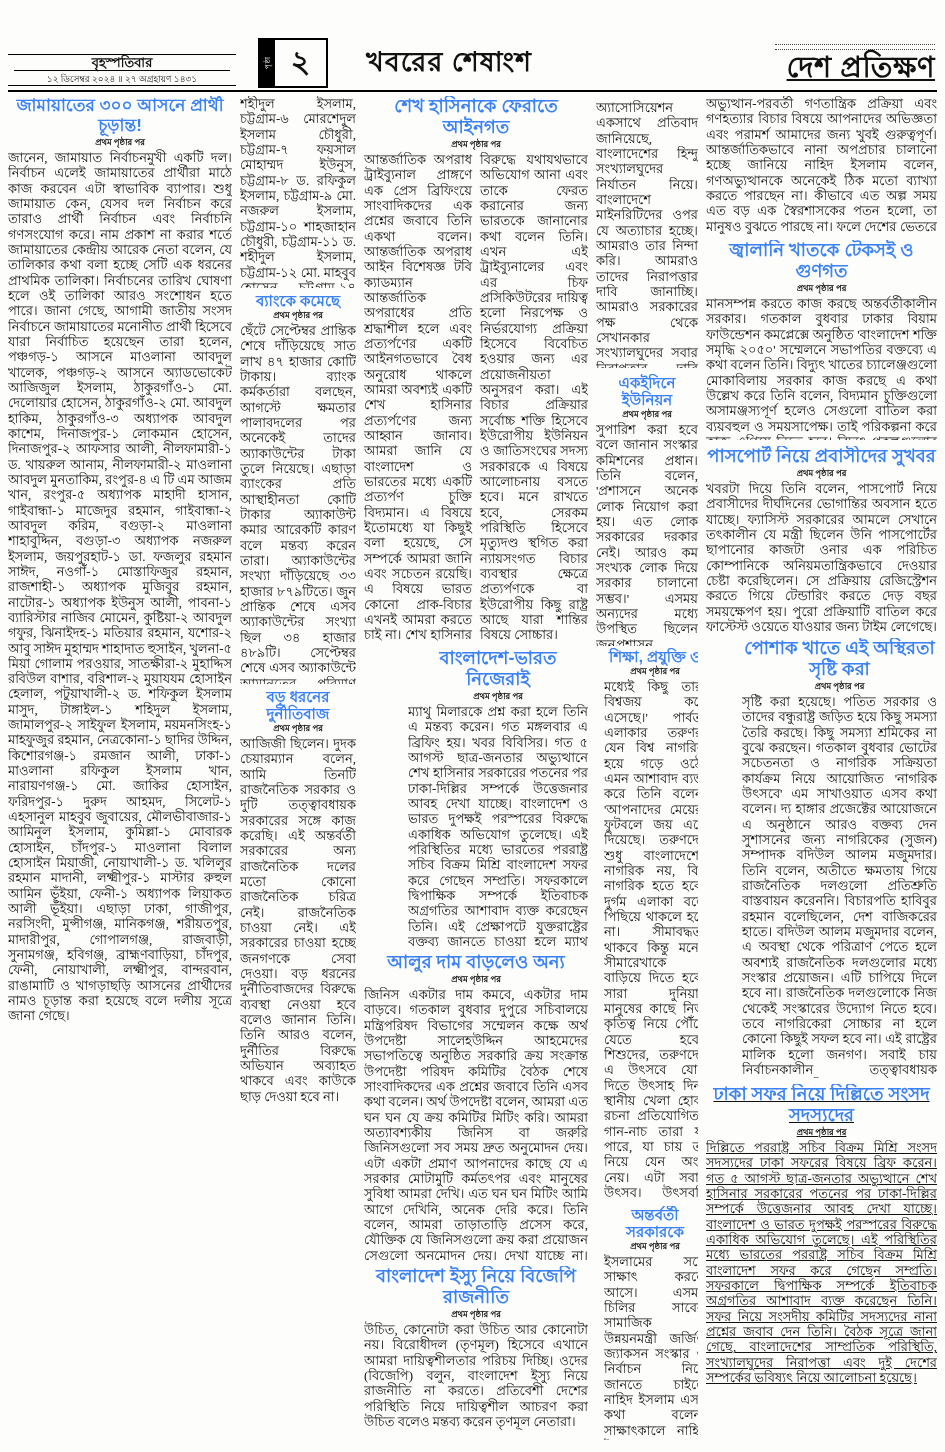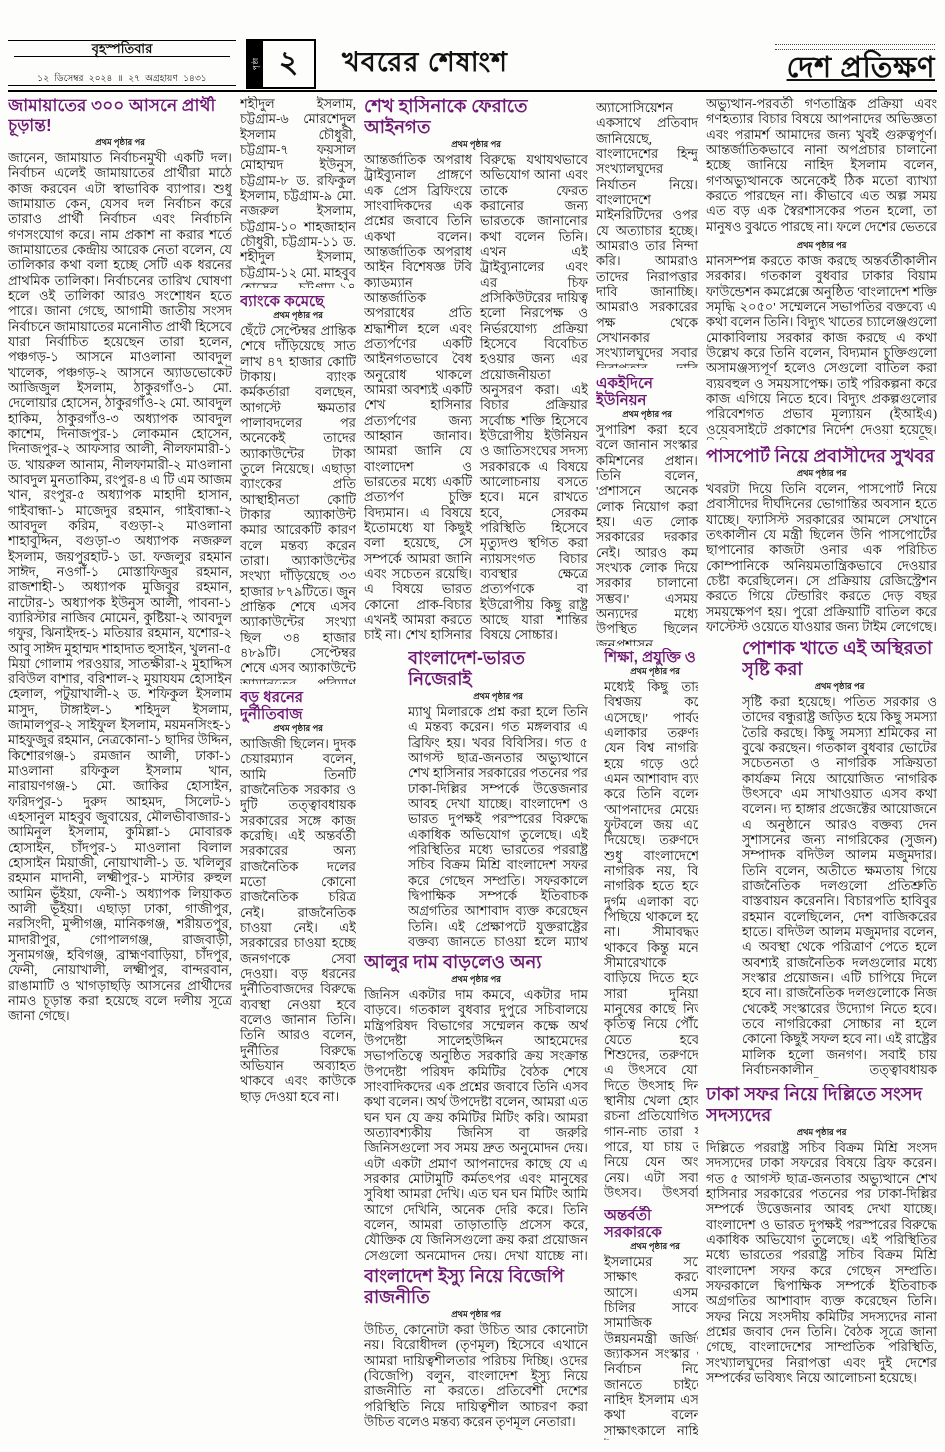--- a/index.html
+++ b/index.html
@@ -1,24 +1,24 @@
 <!DOCTYPE html>
 <html><head>
 <meta charset="utf-8">
 <style>
   html,body{margin:0;padding:0;background:#888;}
   #page{position:relative;width:945px;height:1452px;background:#fdfdfb;margin:0 auto;
         overflow:hidden;color:#111;font-family:"Liberation Serif","DejaVu Serif",serif;}
   
-  #header{position:absolute;left:8px;right:8px;top:38px;height:50px;display:flex;align-items:center;}
+  #header{position:absolute;left:8px;right:8px;top:38px;height:50px;display:flex;align-items:flex-end;gap:12px;}
   #header:after{content:"";position:absolute;left:0;right:0;bottom:-4px;border-bottom:2.5px solid #000;}
   .datebox{width:228px;border-top:1px solid #000;border-bottom:1px solid #000;margin:2px 0;
            display:flex;flex-direction:column;justify-content:center;text-align:center;}
   .weekday{font-weight:bold;font-size:13px;line-height:15px;font-family:"Liberation Sans","DejaVu Sans",sans-serif;}
-  .dateline{font-size:9px;line-height:12px;border-top:1px solid #000;margin:0 6px;padding-top:16px;font-family:Liberation Mono, monospace;}
+  .dateline{font-size:9px;line-height:12px;border-top:1px solid #000;margin:0 6px;padding-top:2px;}
   .pagebox{width:66px;height:46px;margin:1px 0 0 10px;border:2px solid #000;display:flex;}
   .pagestrip{width:15px;background:#000;color:#fff;display:flex;align-items:center;justify-content:center;}
   .pagestrip span{writing-mode:vertical-rl;transform:rotate(180deg);font-size:7px;letter-spacing:1px;
                   font-family:"Liberation Sans","DejaVu Sans",sans-serif;}
   .pagenum{flex:1;display:flex;align-items:center;justify-content:center;font-size:30px;font-weight:800;
            font-family:"Liberation Sans","DejaVu Sans",sans-serif;}
   .sectiontitle{font-size:27px;font-weight:800;letter-spacing:1px;align-self:center;margin-left:26px;
                 font-family:"Liberation Sans","DejaVu Sans",sans-serif;}
   .spacer{flex:1;}
   .logoblock{align-self:center;text-align:right;padding-right:2px;}
@@ -28,22 +28,22 @@
   
   .col{position:absolute;top:96px;height:1350px;overflow:hidden;}
   #col1{left:8px;width:224px;}
   #col2{left:240px;width:116px;}
   #mid{left:364px;width:334px;}
   #right{left:706px;width:231px;}
   .abs{position:absolute;overflow:hidden;}
   
   .art{overflow:hidden;}
   .body{font-size:13px;line-height:1.18;text-align:justify;word-break:break-word;}
-  h2{margin:0 0 1px 0;text-align:left;font-family:"Liberation Sans","DejaVu Sans",sans-serif;
-     font-weight:800;color:#701a75;}
+  h2{margin:0 0 1px 0;text-align:center;font-family:"Liberation Sans","DejaVu Sans",sans-serif;
+     font-weight:800;color:#3b82f6;}
   .h-xl{font-size:18px;line-height:21px;}
   .h-lg{font-size:17px;line-height:20px;}
   .h-col{font-size:15px;line-height:17px;}
   .contd{display:block;text-align:center;font-size:8.5px;line-height:11px;font-weight:bold;margin-bottom:2px;}
   .gap-top{margin-top:6px;}
 </style>
 </head>
 <body>
 
 <div id="page">
@@ -140,33 +140,34 @@
         <div class="body">ইসলামের সঙ্গে সাক্ষাৎ করতে আসে। এসময় চিলির সাবেক সামাজিক উন্নয়নমন্ত্রী জর্জিও জ্যাকসন সংস্কার ও নির্বাচন নিয়ে জানতে চাইলে নাহিদ ইসলাম এসব কথা বলেন। সাক্ষাৎকালে নাহিদ ইসলাম বলেন, একটি অভ্যুত্থানের মধ্য দিয়ে অন্তর্বর্তী সরকার বাংলাদেশে দায়িত্ব নিয়েছে। এটি একটি অভিনব ঘটনা, যা এর আগে কখনো ঘটেনি। পৃথিবীর অন্য কোনো দেশে এমন হয়েছে কি না, আমার জানা নেই। আমরা এরকম পরিস্থিতিতে কাজ করার চেষ্টা করছি। ব্রিটিশ পার্লামেন্টের সাবেক সদস্য লর্ড জেরিমাই পূরভিস অন্তর্বর্তী সরকারের চ্যালেঞ্জগুলো সম্পর্কে জানতে চাইলে উপদেষ্টা নাহিদ ইসলাম এসব তুলে ধরেন।</div>
       </div>
     </div>
   </div>
 
   <div id="right" class="col">
     <div class="art" style="height:138px;overflow:hidden;">
       <div class="body">অভ্যুত্থান-পরবর্তী গণতান্ত্রিক প্রক্রিয়া এবং গণহত্যার বিচার বিষয়ে আপনাদের অভিজ্ঞতা এবং পরামর্শ আমাদের জন্য খুবই গুরুত্বপূর্ণ। আন্তর্জাতিকভাবে নানা অপপ্রচার চালানো হচ্ছে জানিয়ে নাহিদ ইসলাম বলেন, গণঅভ্যুত্থানকে অনেকেই ঠিক মতো ব্যাখ্যা করতে পারছেন না। কীভাবে এত অল্প সময় এত বড় এক স্বৈরশাসকের পতন হলো, তা মানুষও বুঝতে পারছে না। ফলে দেশের ভেতরে এবং বাইরে নানান রকম ষড়যন্ত্র হচ্ছে। সংখ্যালঘু নির্যাতন নিয়ে অপপ্রচার চালানো হচ্ছে। এ আন্দোলনটা যে গণতান্ত্রিক অভ্যুত্থান, তা অনেকেই অস্বীকার করার চেষ্টা করছেন। তিনি আরও বলেন, বাংলাদেশে দীর্ঘদিন ধরে মানবাধিকার সংকট চলছে। মানুষ ভোট দিতে পারতো না। কয়েক হাজার মানুষকে গুম করে ফেলা হয়েছে। একটা দমবন্ধ অবস্থার মধ্যে দেশের মানুষ ছিল। তাই মানবাধিকার রক্ষা করা অন্তর্বর্তী সরকারের অন্যতম প্রধান লক্ষ্য। বৈঠকে ব্রিটিশ গ্লোবাল পার্টনার্স গভর্ন্যান্স (জিপিজি) প্রতিনিধিদল নোবেলজয়ী অধ্যাপক ড. মুহাম্মদ ইউনূসের নেতৃত্বাধীন অন্তর্বর্তী সরকারকে সব ধরনের সহায়তার আশ্বাস দেন।</div>
     </div>
     <div class="art gap-top" style="height:200px;overflow:hidden;">
+      <h2 class="h-xl">জ্বালানি খাতকে টেকসই ও গুণগত</h2>
       <span class="contd">প্রথম পৃষ্ঠার পর</span>
       <div class="body">মানসম্পন্ন করতে কাজ করছে অন্তর্বর্তীকালীন সরকার। গতকাল বুধবার ঢাকার বিয়াম ফাউন্ডেশন কমপ্লেক্সে অনুষ্ঠিত 'বাংলাদেশ শক্তি সমৃদ্ধি ২০৫০' সম্মেলনে সভাপতির বক্তব্যে এ কথা বলেন তিনি। বিদ্যুৎ খাতের চ্যালেঞ্জগুলো মোকাবিলায় সরকার কাজ করছে এ কথা উল্লেখ করে তিনি বলেন, বিদ্যমান চুক্তিগুলো অসামঞ্জস্যপূর্ণ হলেও সেগুলো বাতিল করা ব্যয়বহুল ও সময়সাপেক্ষ। তাই পরিকল্পনা করে কাজ এগিয়ে নিতে হবে। বিদ্যুৎ প্রকল্পগুলোর পরিবেশগত প্রভাব মূল্যায়ন (ইআইএ) ওয়েবসাইটে প্রকাশের নির্দেশ দেওয়া হয়েছে। তিনি বলেন, এ লক্ষ্যে সরকারের প্রয়োজনীয় নীতিমালা এবং আইনি কাঠামো গ্রহণ করবে। এক্ষেত্রে জনগণের মতামত অত্যন্ত গুরুত্ব সহকারে বিবেচনা করা হবে। জ্বালানি খাতের সংশোধিত কর্মপরিকল্পনায় জনগণের মতামত ফলিত হবে। উপদেষ্টা বলেন, জ্বালানী সাশ্রয়ে ভবনের ডিজাইন যুগোপযোগী করা, নবায়নযোগ্য শক্তির ব্যবহার বাড়ানো এবং বিদ্যুৎ প্রকল্পের জমিতে বৃক্ষরোপণ করাসহ নানা ধরনের পরিকল্পনা করা যেতে পারে। সম্মেলনে প্রধান অতিথি ছিলেন বিদ্যুৎ, জ্বালানি ও খনিজ সম্পদ মন্ত্রণালয়ের উপদেষ্টা মুহাম্মদ ফাওজুল কবির খান। অন্যদের বক্তব্য দেন বাংলাদেশ প্রকৌশল ও প্রযুক্তি বিশ্ববিদ্যালয়ের ড. মোহাম্মদ তামিম, রহিমআফরোজ রিনিউয়েবল এনার্জি লিমিটেডের (আরআরইএল) ব্যবস্থাপনা পরিচালক মুনাওয়ার মিসবাহ মঈন, ব্রাইট গ্রিন এনার্জি ফাউন্ডেশনের চেয়ারপারসন দীপাল চন্দ্র বড়ুয়া, সেন্টার ফর পলিসি ডায়ালগের গবেষণা পরিচালক ড. খোন্দকার গোলাম মোয়াজ্জেম এবং তারা ক্লাইমেট ফাউন্ডেশনের ডেপুটি রিজিওনাল প্রোগ্রাম ডিরেক্টর সাইমন হাউটন।</div>
     </div>
     <div class="art gap-top" style="height:186px;overflow:hidden;">
       <h2 class="h-xl">পাসপোর্ট নিয়ে প্রবাসীদের সুখবর</h2>
       <span class="contd">প্রথম পৃষ্ঠার পর</span>
       <div class="body">খবরটা দিয়ে তিনি বলেন, পাসপোর্ট নিয়ে প্রবাসীদের দীর্ঘদিনের ভোগান্তির অবসান হতে যাচ্ছে। ফ্যাসিস্ট সরকারের আমলে সেখানে তৎকালীন যে মন্ত্রী ছিলেন উনি পাসপোর্টের ছাপানোর কাজটা ওনার এক পরিচিত কোম্পানিকে অনিয়মতান্ত্রিকভাবে দেওয়ার চেষ্টা করেছিলেন। সে প্রক্রিয়ায় রেজিস্ট্রেশন করতে গিয়ে টেন্ডারিং করতে দেড় বছর সময়ক্ষেপণ হয়। পুরো প্রক্রিয়াটি বাতিল করে ফাস্টেস্ট ওয়েতে যাওয়ার জন্য টাইম লেগেছে। আপনাদের অনেক কষ্ট হয়েছে, এজন্য আন্তরিকভাবে দুঃখিত।'</div>
     </div>
     <div class="art gap-top" style="height:440px;overflow:hidden;margin-left:36px;">
       <h2 class="h-xl">পোশাক খাতে এই অস্থিরতা সৃষ্টি করা</h2>
       <span class="contd">প্রথম পৃষ্ঠার পর</span>
       <div class="body">সৃষ্টি করা হয়েছে। পতিত সরকার ও তাদের বন্ধুরাষ্ট্র জড়িত হয়ে কিছু সমস্যা তৈরি করছে। কিছু সমস্যা শ্রমিকের না বুঝে করছেন। গতকাল বুধবার ভোটের সচেতনতা ও নাগরিক সক্রিয়তা কার্যক্রম নিয়ে আয়োজিত 'নাগরিক উৎসবে' এম সাখাওয়াত এসব কথা বলেন। দ্য হাঙ্গার প্রজেক্টের আয়োজনে এ অনুষ্ঠানে আরও বক্তব্য দেন সুশাসনের জন্য নাগরিকের (সুজন) সম্পাদক বদিউল আলম মজুমদার। তিনি বলেন, অতীতে ক্ষমতায় গিয়ে রাজনৈতিক দলগুলো প্রতিশ্রুতি বাস্তবায়ন করেননি। বিচারপতি হাবিবুর রহমান বলেছিলেন, দেশ বাজিকরের হাতে। বদিউল আলম মজুমদার বলেন, এ অবস্থা থেকে পরিত্রাণ পেতে হলে অবশ্যই রাজনৈতিক দলগুলোর মধ্যে সংস্কার প্রয়োজন। এটি চাপিয়ে দিলে হবে না। রাজনৈতিক দলগুলোকে নিজ থেকেই সংস্কারের উদ্যোগ নিতে হবে। তবে নাগরিকেরা সোচ্চার না হলে কোনো কিছুই সফল হবে না। এই রাষ্ট্রের মালিক হলো জনগণ। সবাই চায় নির্বাচনকালীন তত্ত্বাবধায়ক সরকারব্যবস্থা ফিরে আসুক–এমন মন্তব্য করে বদিউল আলম মজুমদার বলেন, তাঁরা আশা করছেন, ১৭ ডিসেম্বর আদালতের রায়ের মাধ্যমে তত্ত্বাবধায়ক সরকারব্যবস্থা ফিরে আসবে। এটি যাতে আর কখনো বাতিল না হয়, সে জন্য সবাইকে 'ওয়াচ ডগের ভূমিকা' পালন করতে হবে।</div>
     </div>
-    <div class="art gap-top" style="height:350px;overflow:hidden;">
+    <div class="art gap-top" style="height:350px;overflow:hidden;text-decoration:underline;">
       <h2 class="h-xl">ঢাকা সফর নিয়ে দিল্লিতে সংসদ সদস্যদের</h2>
       <span class="contd">প্রথম পৃষ্ঠার পর</span>
       <div class="body">দিল্লিতে পররাষ্ট্র সচিব বিক্রম মিশ্রি সংসদ সদস্যদের ঢাকা সফরের বিষয়ে ব্রিফ করেন। গত ৫ আগস্ট ছাত্র-জনতার অভ্যুত্থানে শেখ হাসিনার সরকারের পতনের পর ঢাকা-দিল্লির সম্পর্কে উত্তেজনার আবহ দেখা যাচ্ছে। বাংলাদেশ ও ভারত দুপক্ষই পরস্পরের বিরুদ্ধে একাধিক অভিযোগ তুলেছে। এই পরিস্থিতির মধ্যে ভারতের পররাষ্ট্র সচিব বিক্রম মিশ্রি বাংলাদেশ সফর করে গেছেন সম্প্রতি। সফরকালে দ্বিপাক্ষিক সম্পর্কে ইতিবাচক অগ্রগতির আশাবাদ ব্যক্ত করেছেন তিনি। সফর নিয়ে সংসদীয় কমিটির সদস্যদের নানা প্রশ্নের জবাব দেন তিনি। বৈঠক সূত্রে জানা গেছে, বাংলাদেশের সাম্প্রতিক পরিস্থিতি, সংখ্যালঘুদের নিরাপত্তা এবং দুই দেশের সম্পর্কের ভবিষ্যৎ নিয়ে আলোচনা হয়েছে।</div>
     </div>
   </div>
 
 </div>
 
 </body></html>

